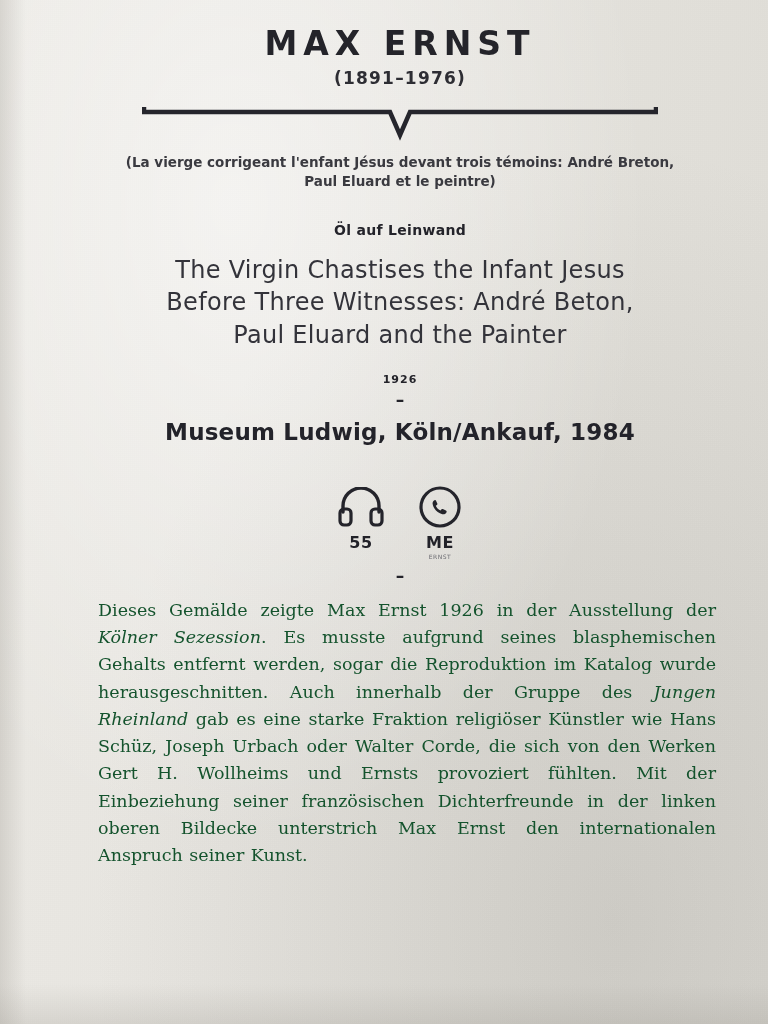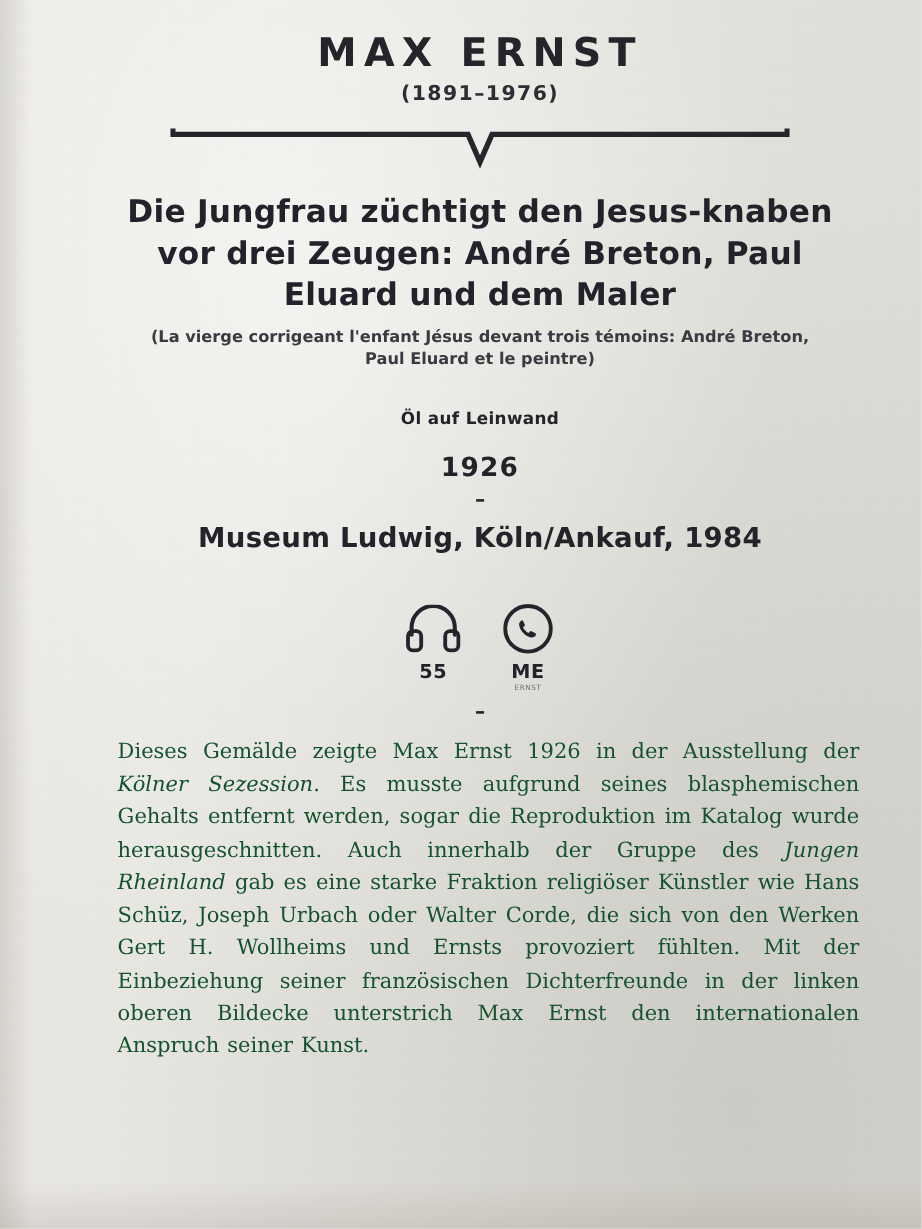--- a/index.html
+++ b/index.html
@@ -113,21 +113,21 @@
   }
   .medium-en {
     margin-top: 10px;
     font-size: 16.5px;
     font-weight: 400;
     letter-spacing: .3px;
     color: #3a3a41;
   }
   .year {
     margin-top: 21px;
-    font-size: 22px;
+    font-size: 11px;
     font-weight: 700;
     letter-spacing: 1px;
     color: #23232a;
   }
   .dash {
     margin-top: 6px;
     font-size: 17px;
     font-weight: 700;
     color: #23232a;
     line-height: 1;
@@ -209,26 +209,26 @@
   <div class="artist-name">MAX ERNST</div>
 
   <div class="artist-dates">(1891–1976)</div>
 
   <div class="rule-wrap">
     <svg class="rule-svg" width="516" height="40" viewBox="0 0 516 40" xmlns="http://www.w3.org/2000/svg">
       <path d="M2 3 L2 8 L248 8 L258 31 L268 8 L514 8 L514 3" fill="none" stroke="#25252c" stroke-width="4.5" stroke-linejoin="miter" stroke-linecap="butt"></path>
     </svg>
   </div>
 
-  <div class="title-de">Die Jungfrau züchtigt den Jesus-knaben vor drei Zeugen: André Breton, Paul Eluard und dem Maler</div>
 
   <div class="title-fr">(La vierge corrigeant l'enfant Jésus devant trois témoins: André Breton, Paul Eluard et le peintre)</div>
 
   <div class="medium-de">Öl auf Leinwand</div>
 
+  <div class="title-en">The Virgin Chastises the Infant Jesus Before Three Witnesses: André Beton, Paul Eluard and the Painter</div>
 
 
   <div class="year">1926</div>
 
   <div class="dash">–</div>
 
   <div class="credit">Museum Ludwig, Köln/Ankauf, 1984</div>
 
   <div class="icon-row">
 

